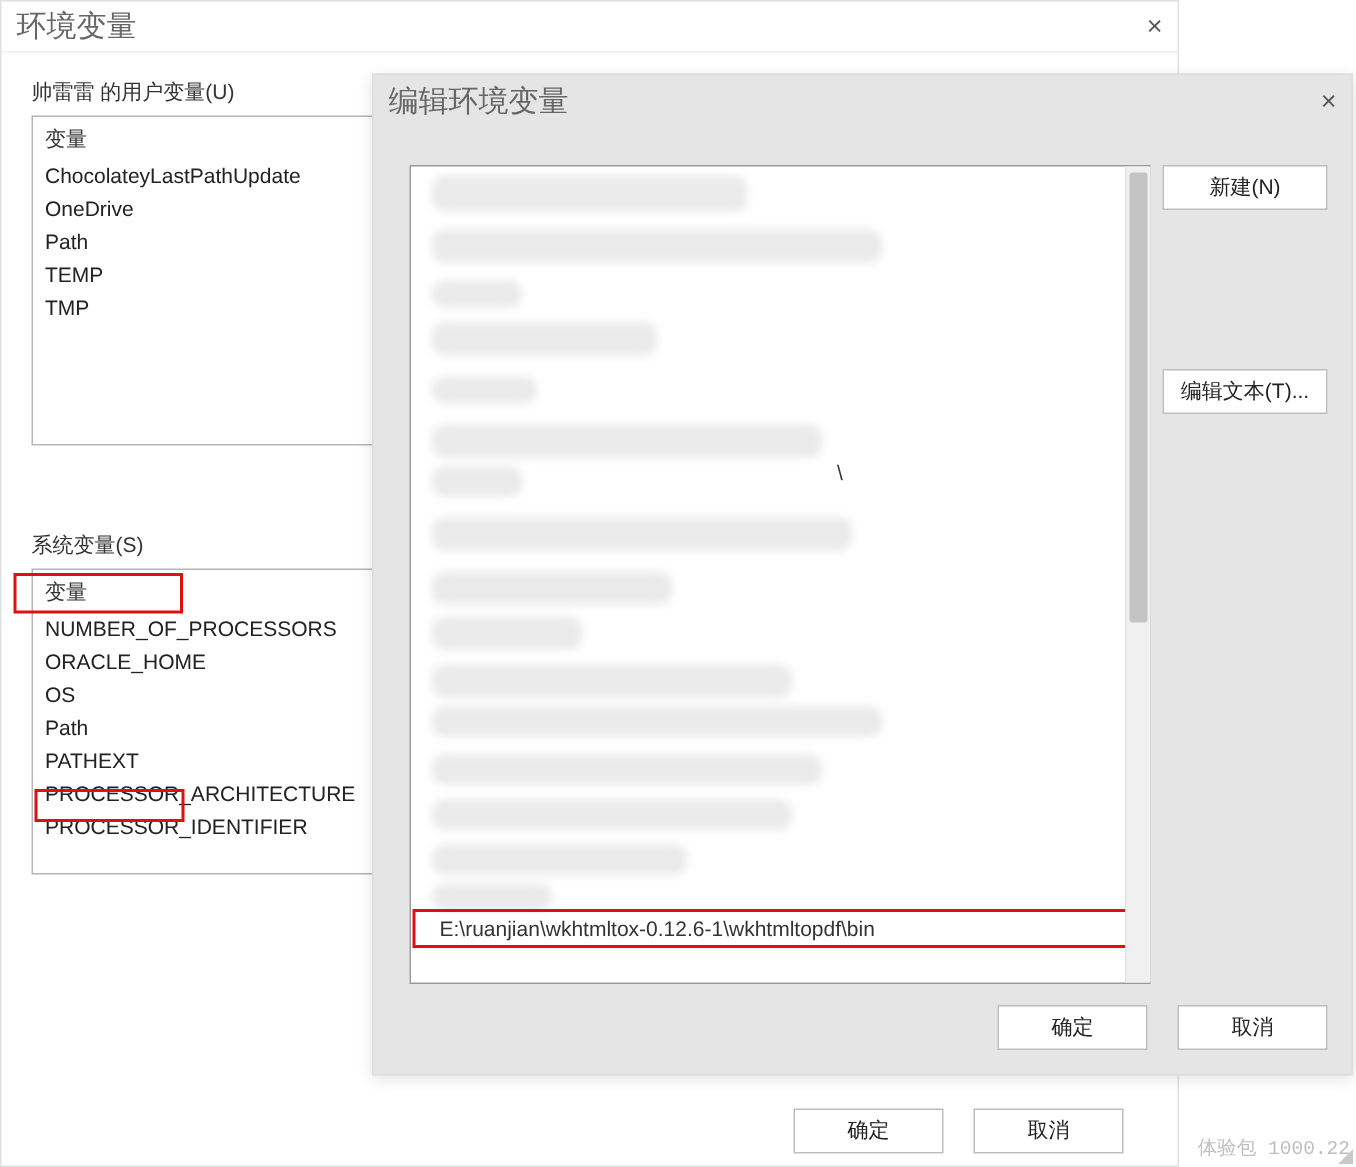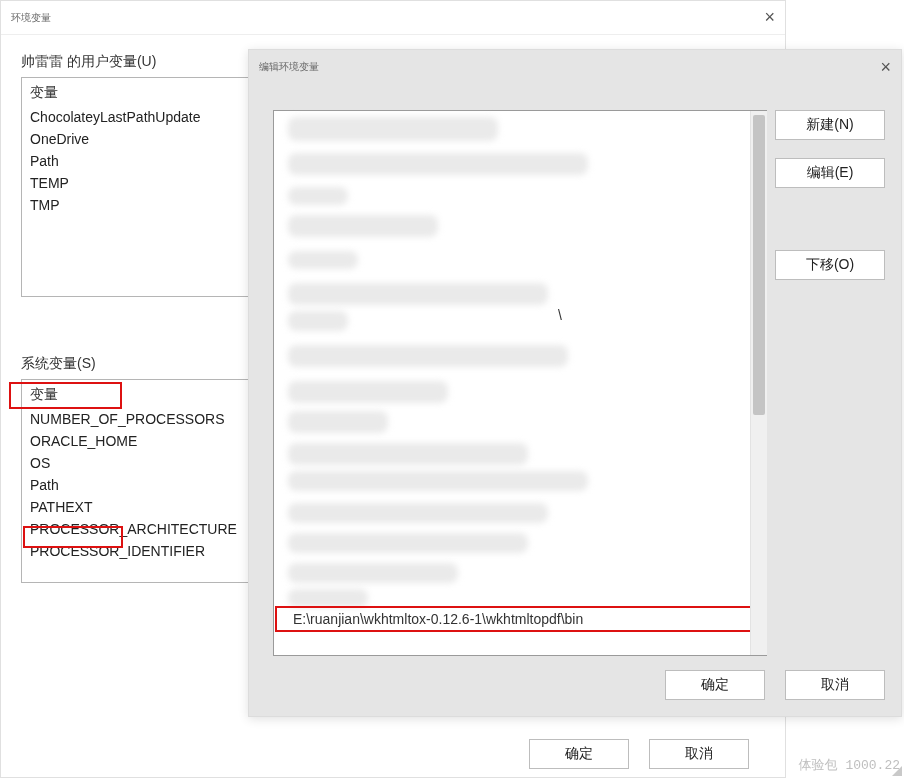--- a/index.html
+++ b/index.html
@@ -4,21 +4,21 @@
 <style>
   * { box-sizing: border-box; font-family: "Microsoft YaHei", "Segoe UI", sans-serif; font-size: 14px; }
   body { margin: 0; background: #fff; width: 904px; height: 778px; position: relative; overflow: hidden; }
 
   
   .dlg-back {
     position: absolute; left: 0; top: 0; width: 786px; height: 778px;
     border: 1px solid #e0e0e0; background: #fff;
   }
   .titlebar { display:flex; align-items:center; justify-content:space-between; height:34px; padding:0 10px; color:#666; border-bottom:1px solid #eee;}
-  .titlebar .title { font-size: 10px; }
+  .titlebar .title { font-size: 20px; }
   .close-x { font-size: 18px; color:#555; cursor:default; }
 
   .section-label { margin: 18px 0 4px 20px; color:#333; }
 
   .listbox {
     margin: 6px 20px 0 20px; border:1px solid #b5b5b5; background:#fff;
   }
   .listbox.user { height: 220px; }
   .listbox.system { height: 204px; }
   .listbox-header { padding:6px 8px 4px 8px; color:#333; }
@@ -127,24 +127,23 @@
 
     <div class="path-entry highlight" style="top:496px;padding-left:17px;">E:\ruanjian\wkhtmltox-0.12.6-1\wkhtmltopdf\bin</div>
 
     <div class="scroll-track">
       <div class="scroll-thumb"></div>
     </div>
   </div>
 
   <div class="side-buttons">
     <div class="btn">新建(N)</div>
-    <div class="btn">编辑(E)</div>
     <div class="gap-big"></div>
-    <div class="btn">下移(O)</div>
     <div class="gap-big"></div>
+    <div class="btn">编辑文本(T)...</div>
   </div>
 
   <div class="front-bottom">
     <div class="btn">确定</div>
     <div class="btn">取消</div>
   </div>
 </div>
 
 <div class="watermark">体验包 1000.22</div>
 <div class="resize-grip"></div>

